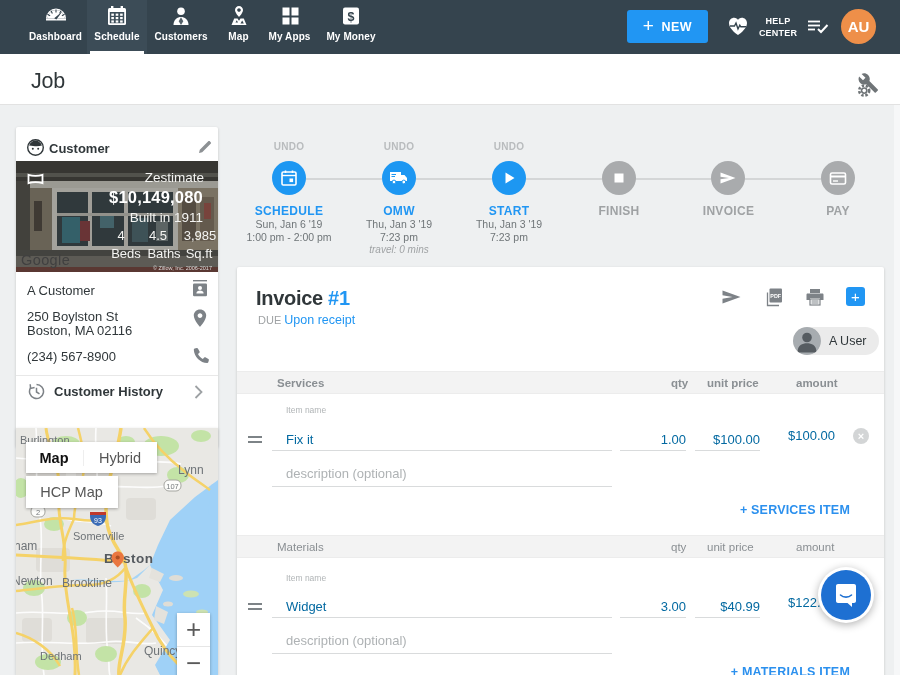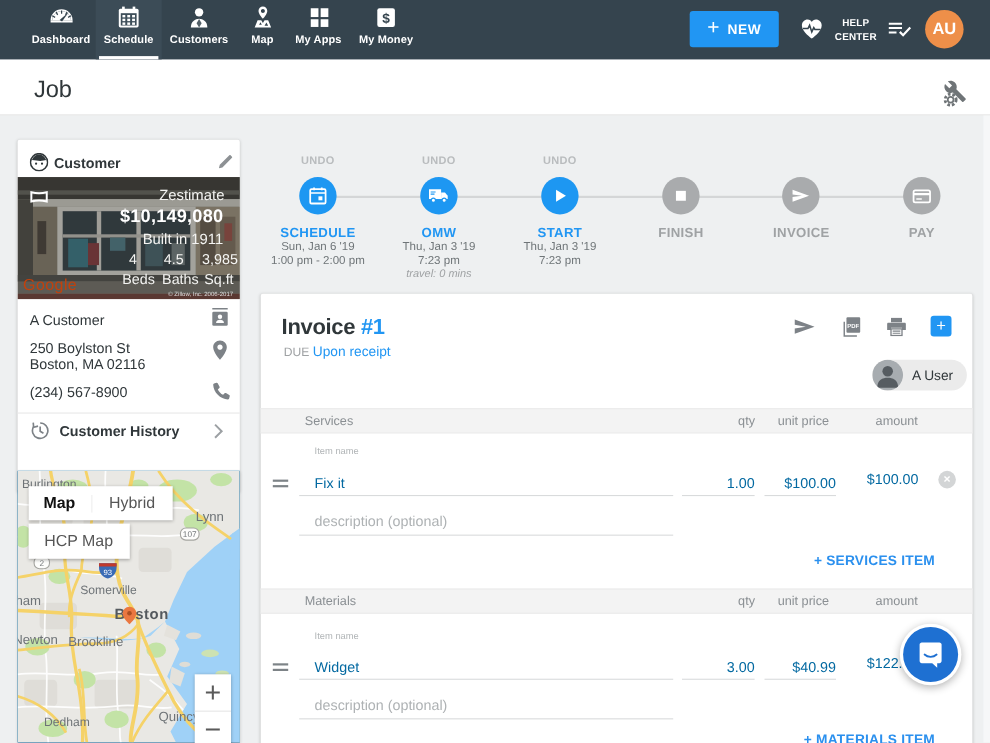--- a/index.html
+++ b/index.html
@@ -214,21 +214,21 @@
       </svg>
     <div class="abs" style="left:0;top:9px;width:188px;text-align:right;color:#f4f4f2;font-size:13.5px;">Zestimate</div>
     <div class="abs" style="left:0;top:27px;width:187px;text-align:right;color:#fff;font-size:16.5px;font-weight:bold;letter-spacing:.2px;">$10,149,080</div>
     <div class="abs" style="left:0;top:49px;width:187px;text-align:right;color:#f4f4f2;font-size:13.5px;">Built in 1911</div>
     <div class="abs" style="left:87px;top:67px;width:36px;text-align:center;color:#f4f4f2;font-size:13px;">4</div>
     <div class="abs" style="left:124px;top:67px;width:36px;text-align:center;color:#f4f4f2;font-size:13px;">4.5</div>
     <div class="abs" style="left:166px;top:67px;width:36px;text-align:center;color:#f4f4f2;font-size:13px;">3,985</div>
     <div class="abs" style="left:92px;top:85px;width:36px;text-align:center;color:#f4f4f2;font-size:13px;">Beds</div>
     <div class="abs" style="left:130px;top:85px;width:36px;text-align:center;color:#f4f4f2;font-size:13px;">Baths</div>
     <div class="abs" style="left:165px;top:85px;width:36px;text-align:center;color:#f4f4f2;font-size:13px;">Sq.ft</div>
-    <div class="abs" style="left:5px;top:91px;color:#c2410c;font-size:14.5px;letter-spacing:.4px;">Google</div>
+    <div class="abs" style="left:5px;top:91px;color:#404040;font-size:14.5px;letter-spacing:.4px;">Google</div>
     <div class="abs" style="left:0;top:104px;width:196px;text-align:right;color:#ddd;font-size:5.5px;">© Zillow, Inc. 2006-2017</div>
   </div>
   <div class="abs" style="left:11px;top:156px;font-size:13px;color:#30373a;">A Customer</div>
   <svg class="abs" style="left:175px;top:153px;" width="18" height="18" viewBox="0 0 18 18">
       <path d="M2 0.5 L16 0.5" stroke="#7d8287" stroke-width="1.8"></path>
       <rect x="2" y="3.4" width="14" height="12.8" rx="1.2" fill="#7d8287"></rect>
       <circle cx="9" cy="8" r="2" fill="#fff"></circle>
       <path d="M5.4 13.6 C5.4 11.3 7.2 10.6 9 10.6 C10.8 10.6 12.6 11.3 12.6 13.6 Z" fill="#fff"></path>
     </svg>
   <div class="abs" style="left:11px;top:183px;font-size:13px;color:#30373a;line-height:13.5px;">250 Boylston St<br>Boston, MA 02116</div>
@@ -438,21 +438,21 @@
     </svg>
   <div class="abs" style="left:609px;top:20px;width:19px;height:19px;background:#2196f3;border-radius:3px;color:#fff;display:flex;align-items:center;justify-content:center;font-size:15px;">+</div>
   <div class="userchip">
       <div class="av"><svg width="28" height="28" viewBox="0 0 28 28">
           <circle cx="14" cy="14" r="14" fill="#a7acb0"></circle>
           <circle cx="14" cy="10.5" r="4.8" fill="#565c61"></circle>
           <path d="M4.5 25.5 C4.5 18 9.5 16.3 14 16.3 C18.5 16.3 23.5 18 23.5 25.5 Z" fill="#565c61"></path>
         </svg></div>
       <div class="nm">A User</div>
     </div>
-  <div class="secthead" style="top:104px;">
+  <div class="secthead" style="top:104px;font-weight:bold;">
       <span class="sh-name">Services</span>
       <span style="left:434px;">qty</span>
       <span style="left:470px;">unit price</span>
       <span style="left:559px;">amount</span>
     </div>
 
   <div class="grip" style="left:11px;top:169px;">
       <div></div>
       <div></div>
     </div>

